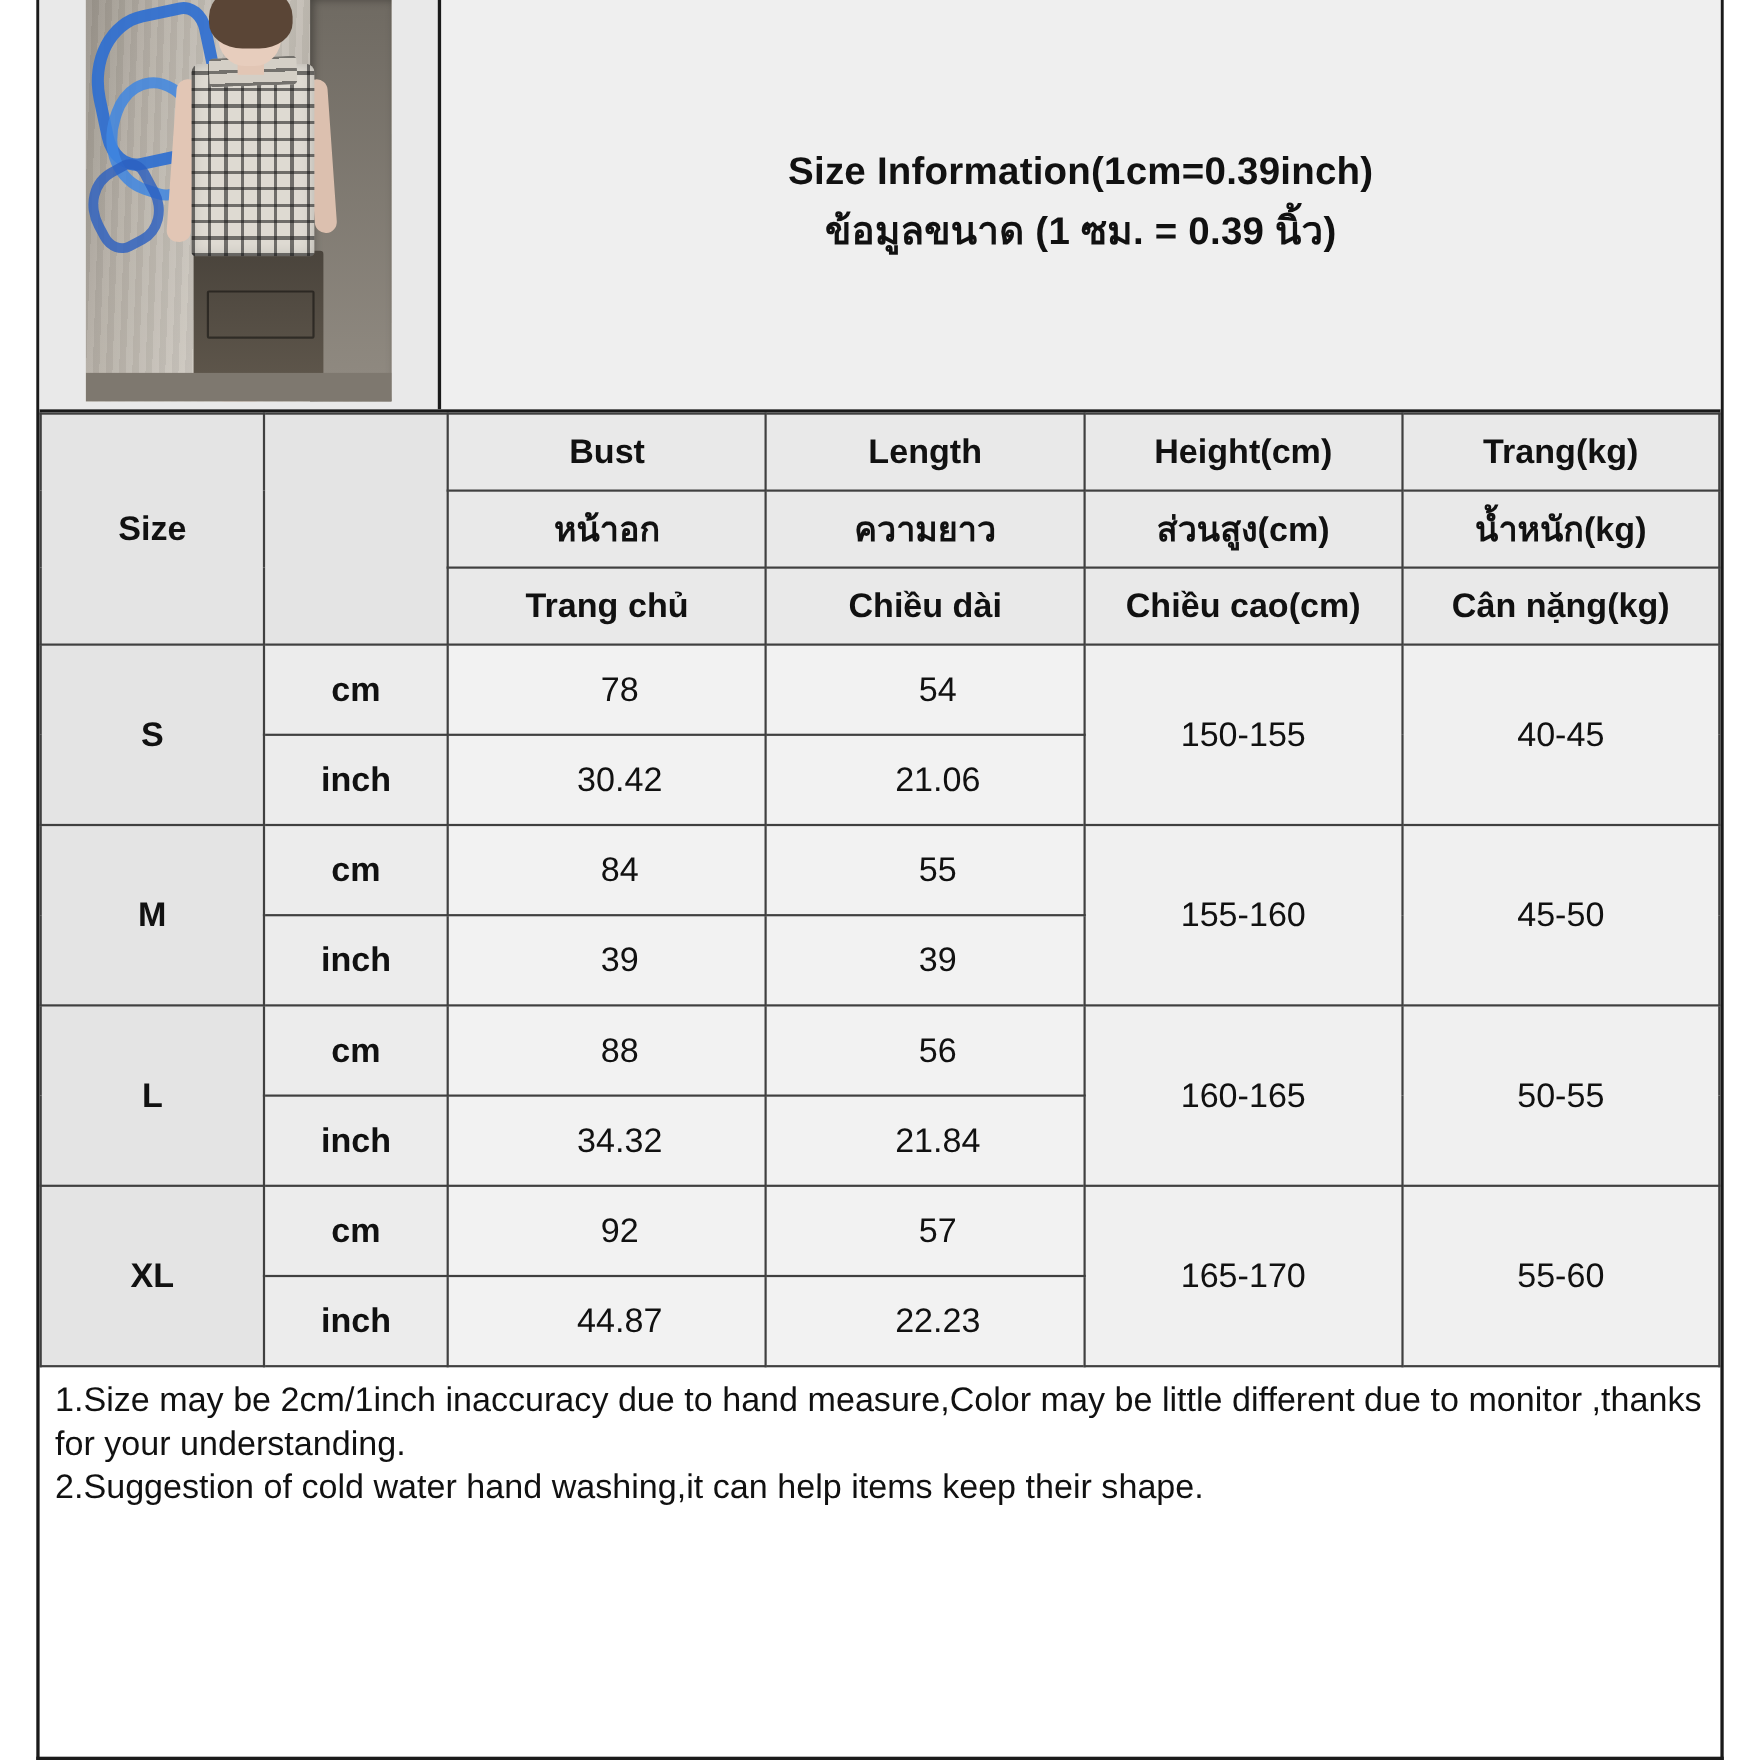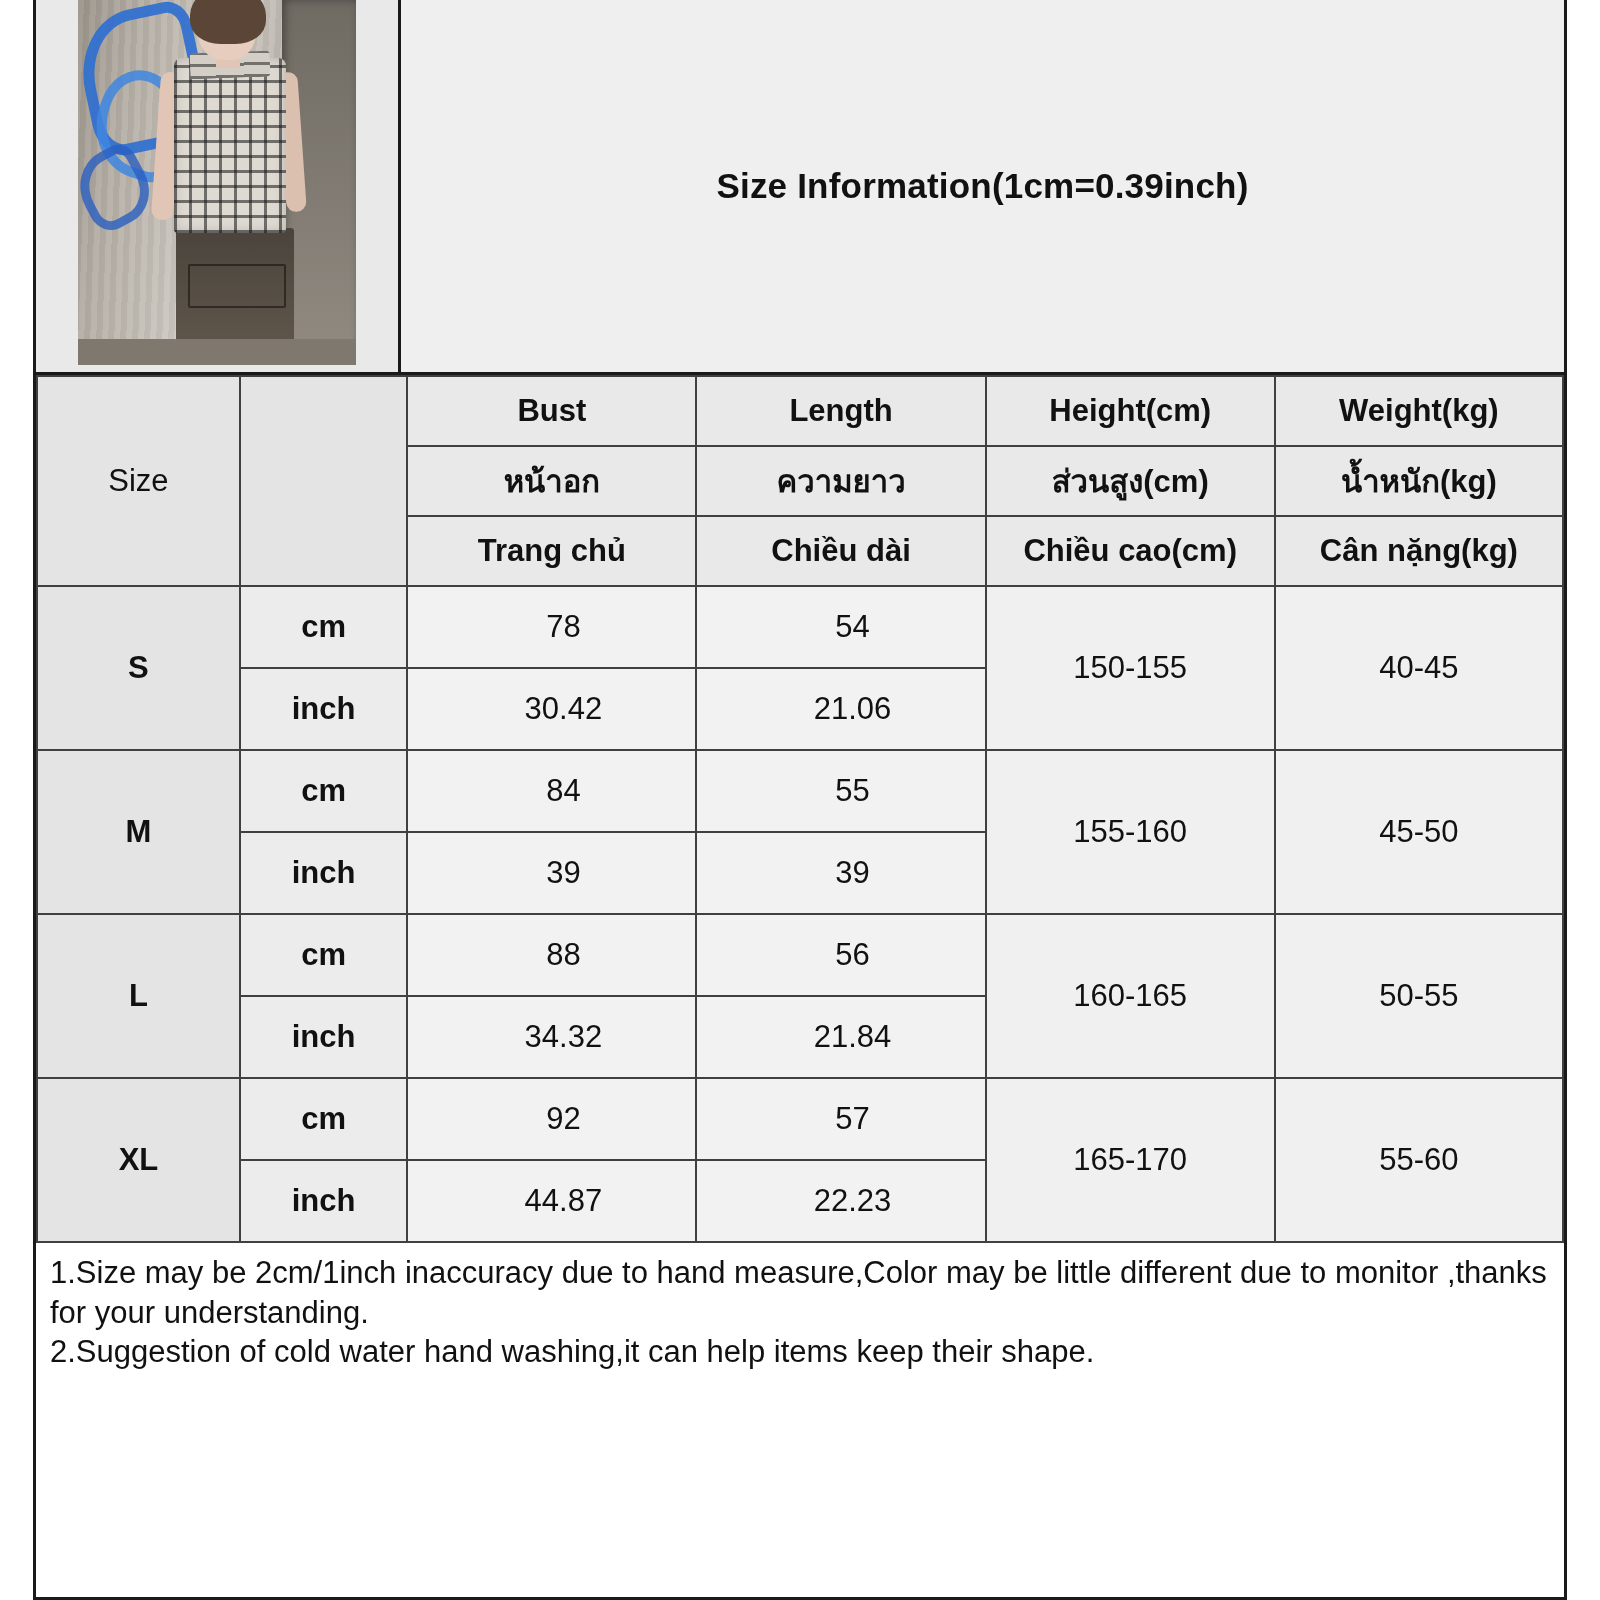--- a/index.html
+++ b/index.html
@@ -227,21 +227,21 @@
     font-size: 31px;
   }
   .colhead {
     font-weight: bold;
     background: #e9e9e9 !important;
     font-size: 32px;
     height: 66px;
   }
   .colhead.r2, .colhead.r3 { font-size: 31px; }
   .size-word {
-    font-weight: normal;
+    font-weight: bold;
     font-size: 52px;
     background: #e4e4e4 !important;
   }
   .size-label {
     font-weight: bold;
     font-size: 34px;
     background: #e4e4e4 !important;
   }
   .unit {
     font-weight: bold;
@@ -291,40 +291,41 @@
           <div class="figure-collar"></div>
           <div class="figure-neck"></div>
           <div class="figure-head"></div>
           <div class="figure-hair"></div>
           <div class="figure-leg"></div>
           <div class="ground"></div>
         </div>
       </div>
       <div class="title-cell">
         <div class="title-line">Size Information(1cm=0.39inch)</div>
+        <div class="title-line">ข้อมูลขนาด (1 ซม. = 0.39 นิ้ว)</div>
       </div>
     </div>
 
     <table class="size-table">
       <colgroup>
         <col style="width:200px">
         <col style="width:165px">
         <col style="width:285px">
         <col style="width:285px">
         <col style="width:285px">
         <col style="width:284px">
       </colgroup>
       <tbody>
         <tr>
           <td class="size-word" rowspan="3">Size</td>
           <td class="size-word" rowspan="3" style="background:#e4e4e4"></td>
           <td class="colhead r1">Bust</td>
           <td class="colhead r1">Length</td>
           <td class="colhead r1">Height(cm)</td>
-          <td class="colhead r1">Weight(kg)</td>
+          <td class="colhead r1">Trang(kg)</td>
         </tr>
         <tr>
           <td class="colhead r2">หน้าอก</td>
           <td class="colhead r2">ความยาว</td>
           <td class="colhead r2">ส่วนสูง(cm)</td>
           <td class="colhead r2">น้ำหนัก(kg)</td>
         </tr>
         <tr>
           <td class="colhead r3">Trang chủ</td>
           <td class="colhead r3">Chiều dài</td>

